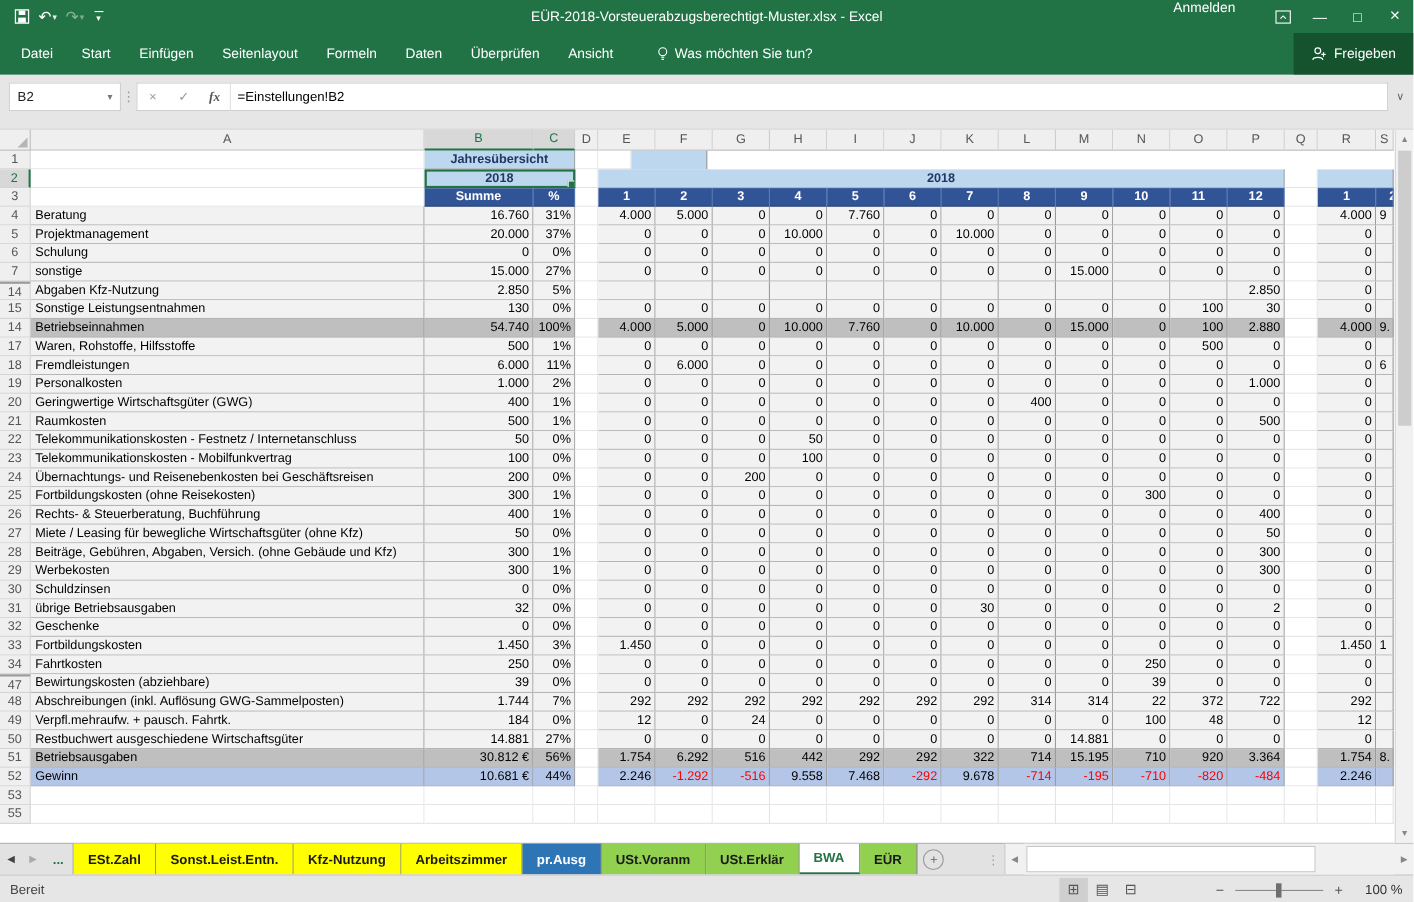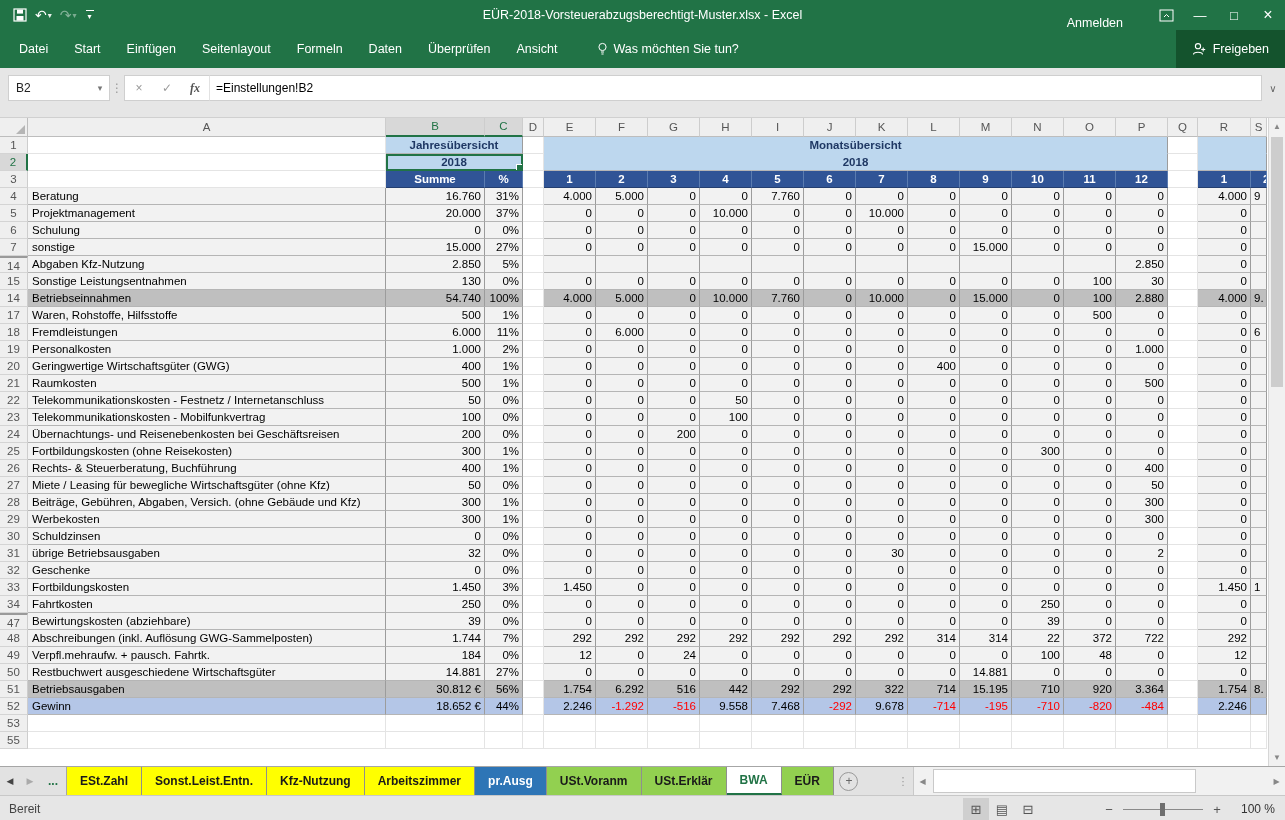--- a/index.html
+++ b/index.html
@@ -9,21 +9,21 @@
   
   .titlebar{height:30px;background:#217346;color:#fff;display:flex;align-items:center;position:relative;flex:0 0 auto;}
   .qat{display:flex;align-items:center;gap:2px;padding-left:10px;z-index:2;}
   .qbtn{display:flex;align-items:center;color:#fff;font-size:14px;padding:0 3px;height:24px;cursor:default;}
   .qbtn .dd{font-size:8px;margin-left:1px;opacity:.9;}
   .dim{opacity:.45;}
   .qat-more{display:flex;flex-direction:column;align-items:center;justify-content:center;height:24px;padding:0 4px;}
   .qat-more .bar{width:8px;border-top:1px solid #fff;margin-bottom:1px;}
   .qat-more .dd{font-size:8px;color:#fff;}
   .tb-title{position:absolute;left:0;right:0;text-align:center;font-size:12.5px;color:#fff;pointer-events:none;}
-  .tb-right{margin-left:auto;display:flex;align-items:flex-end;z-index:2;}
+  .tb-right{margin-left:auto;display:flex;align-items:flex-start;z-index:2;}
   .anmelden{font-size:12.5px;margin-right:26px;}
   .winbtn{width:34px;height:30px;display:flex;align-items:center;justify-content:center;font-size:13px;color:#fff;}
   .ribdisp{width:34px;height:30px;display:flex;align-items:center;justify-content:center;}
 
   
   .ribbon{height:38px;background:#217346;display:flex;align-items:center;flex:0 0 auto;}
   .rtabs{display:flex;align-items:center;height:100%;padding-left:6px;}
   .rtab{color:#fff;font-size:12.5px;padding:0 13px;height:100%;display:flex;align-items:center;}
   .tellme{display:flex;align-items:center;color:#fff;font-size:12.5px;margin-left:26px;gap:6px;}
   .share{margin-left:auto;margin-right:0;height:100%;background:#14532d;color:#fff;border:none;
@@ -231,21 +231,20 @@
           <div class="ch" style="width: 52px;">P</div>
           <div class="ch" style="width: 30px;">Q</div>
           <div class="ch" style="width: 53px;">R</div>
           <div class="ch" style="width: 16px;">S</div>
         </div>
         <div class="gr">
           <div class="rh" style="width: 28px;">1</div>
           <div class="c blank" style="width: 358px;"></div>
           <div class="c ltblue" style="width: 137px;">Jahresübersicht</div>
           <div class="c spc" style="width: 21px;"></div>
-          <div class="c ltblue nobot" style="width: 624px;">Monatsübersicht</div>
           <div class="c spc" style="width: 30px;"></div>
           <div class="c ltblue nobot" style="width: 69px;"></div>
         </div>
         <div class="gr">
           <div class="rh sel" style="width: 28px;">2</div>
           <div class="c blank" style="width: 358px;"></div>
           <div class="c selcell" style="width: 137px;">2018<div class="handle"></div></div>
           <div class="c spc" style="width: 21px;"></div>
           <div class="c ltblue" style="width: 624px;">2018</div>
           <div class="c spc" style="width: 30px;"></div>
@@ -929,21 +928,21 @@
           <div class="c num gray" style="width: 52px;">710</div>
           <div class="c num gray" style="width: 52px;">920</div>
           <div class="c num gray" style="width: 52px;">3.364</div>
           <div class="c spc" style="width: 30px;"></div>
           <div class="c num gray" style="width: 53px;">1.754</div>
           <div class="c gray" style="width: 16px; padding-left: 3px;">8.</div>
         </div>
         <div class="gr">
           <div class="rh" style="width: 28px;">52</div>
           <div class="c lbl blue" style="width: 358px;">Gewinn</div>
-          <div class="c num blue" style="width: 99px;">18.652 €</div>
+          <div class="c num blue" style="width: 99px;">10.681 €</div>
           <div class="c num blue" style="width: 38px;">44%</div>
           <div class="c spc" style="width: 21px;"></div>
           <div class="c num blue" style="width: 52px;">2.246</div>
           <div class="c num blue neg" style="width: 52px;">-1.292</div>
           <div class="c num blue neg" style="width: 52px;">-516</div>
           <div class="c num blue" style="width: 52px;">9.558</div>
           <div class="c num blue" style="width: 52px;">7.468</div>
           <div class="c num blue neg" style="width: 52px;">-292</div>
           <div class="c num blue" style="width: 52px;">9.678</div>
           <div class="c num blue neg" style="width: 52px;">-714</div>

